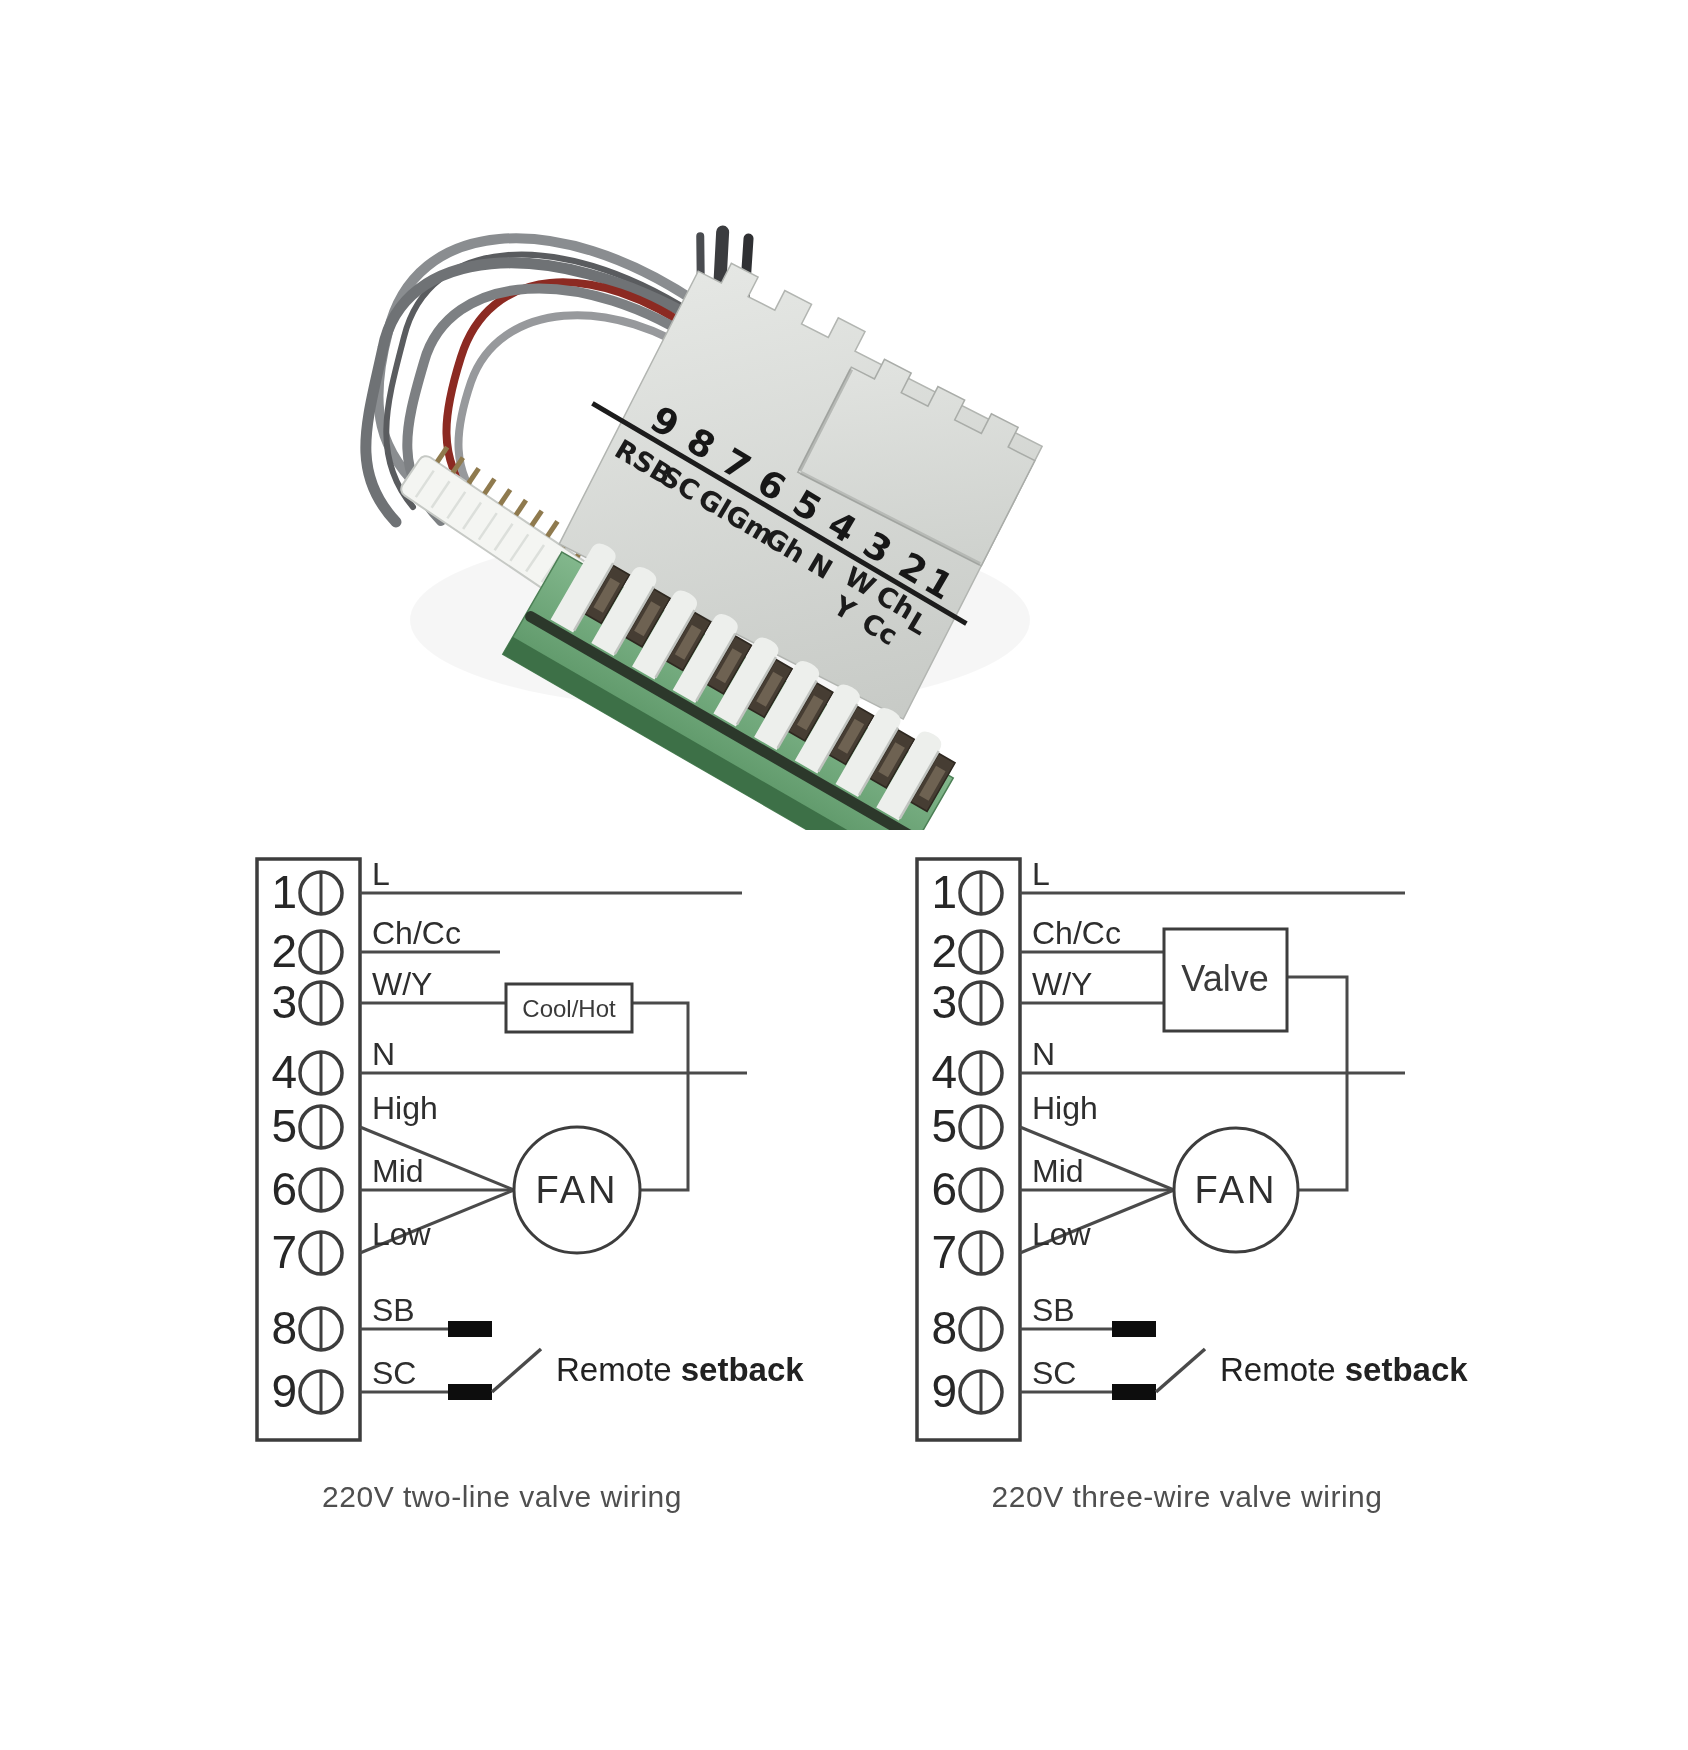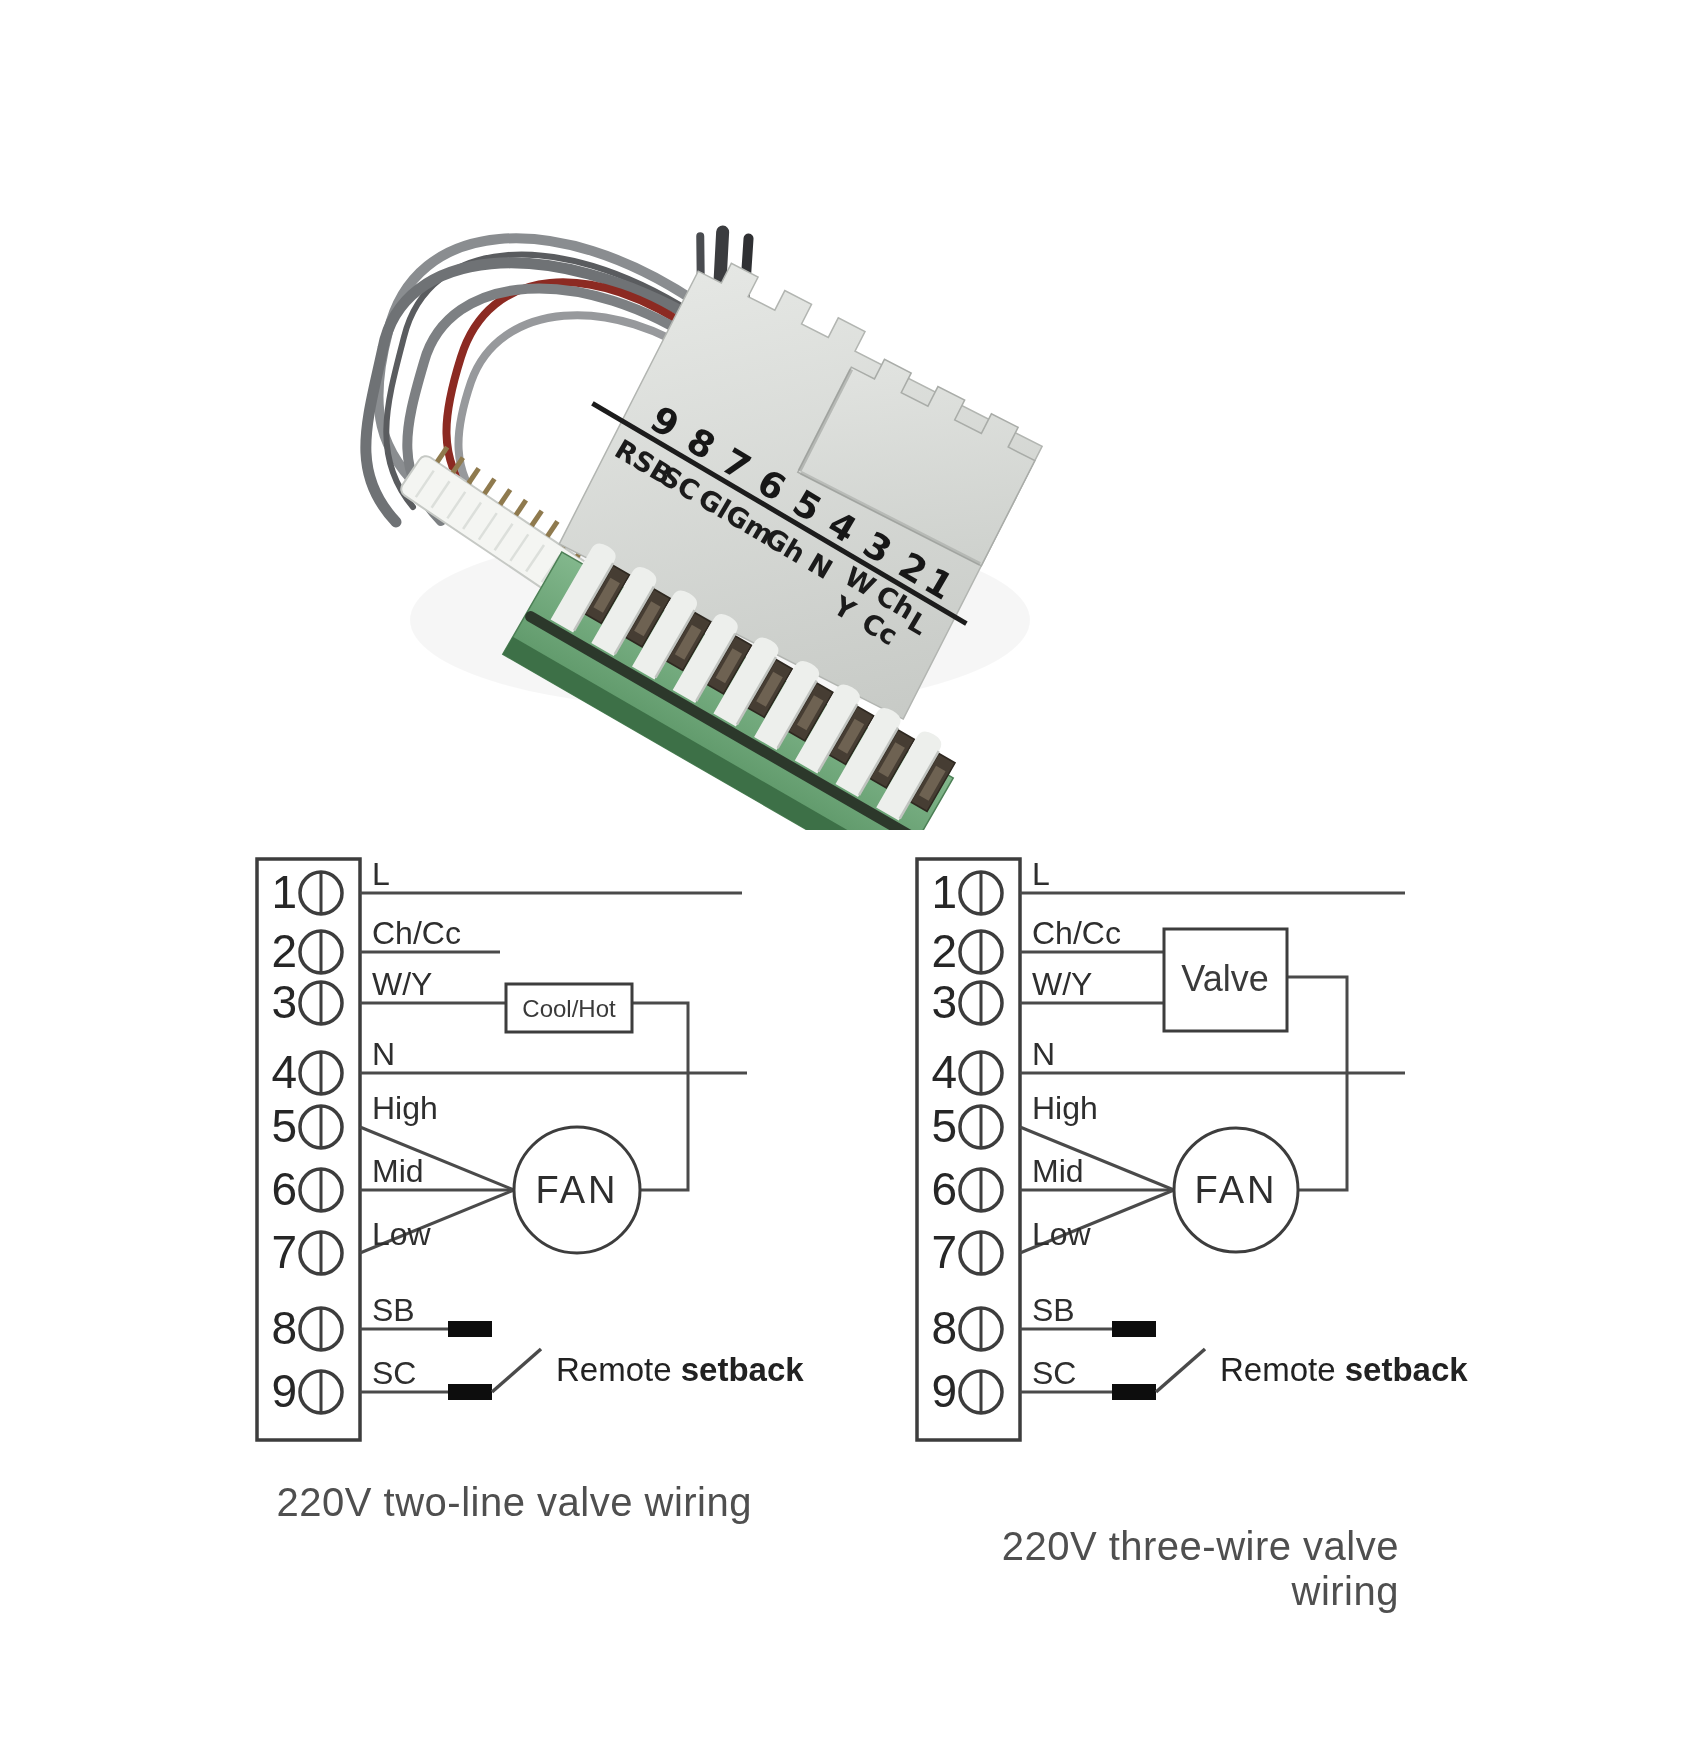--- a/index.html
+++ b/index.html
@@ -29,25 +29,25 @@
   .fan-t  { font-size:38px; fill:#2e2e2e; text-anchor:middle; letter-spacing:3px; }
   .rs-t   { font-size:33px; fill:#222222; }
   .rs-b   { font-weight:700; }
 
   
   .pnum { font-family:"DejaVu Sans", sans-serif; font-weight:700; font-size:36px; fill:#171717; text-anchor:middle; }
   .plab { font-family:"DejaVu Sans", sans-serif; font-weight:700; font-size:27px; fill:#1b1b1b; text-anchor:middle; }
 
   .caption {
     position:absolute; top:1480px; width:500px;
-    font-size:40px; color:#4f4f4f; text-align:right;
+    font-size:30px; color:#4f4f4f; text-align:center;
     letter-spacing:0.5px;
   }
   #caption-left  { left:252px; }
-  #caption-right { left:899px;margin-top:44px; }
+  #caption-right { left:937px; }
 </style>
 </head>
 <body>
 
 <div class="canvas">
 
   <svg id="photo-svg" width="740" height="680" viewBox="330 150 740 680">
     <defs>
       <linearGradient id="gBody" x1="0" y1="0" x2="1" y2="1">
         <stop offset="0" stop-color="#e6e8e5"></stop>

